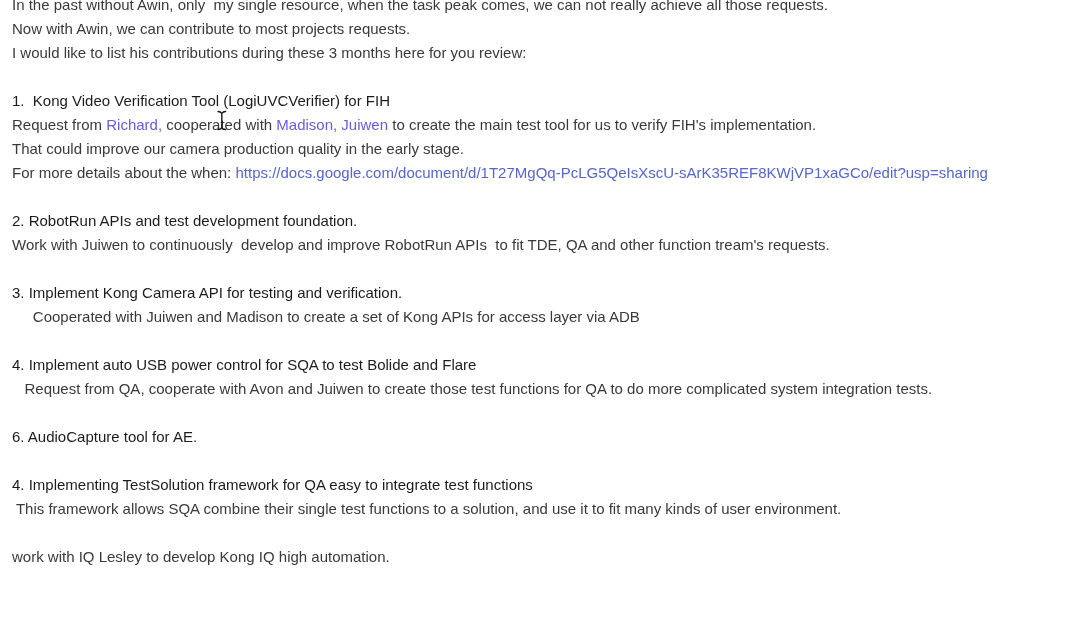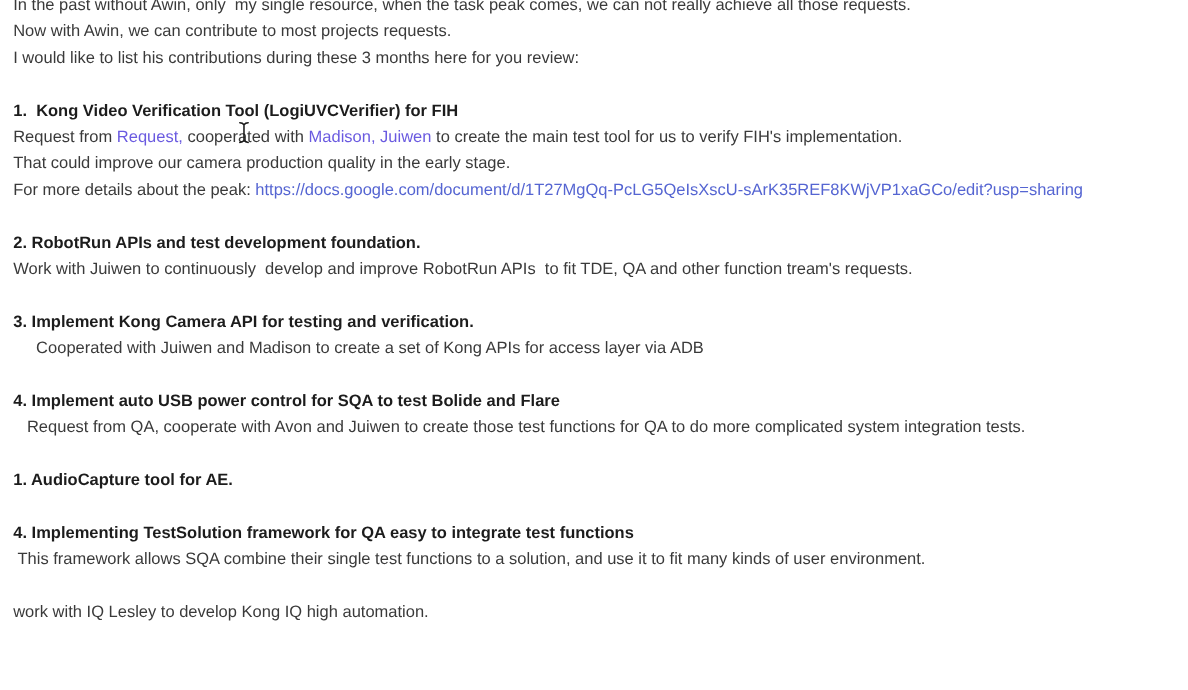--- a/index.html
+++ b/index.html
@@ -18,21 +18,21 @@
     font-size: 15px;
     line-height: 24px;
     color: var(--body_text, #3a3a3a);
   }
   .line {
     white-space: pre;
     height: 24px;
   }
   .gap { height: 24px; }
   .heading {
-    font-weight: bold;
+    font-weight: normal;
     color: var(--heading_text, #1c1c1c);
   }
   .person {
     color: var(--person_link, #6a5ae0);
     cursor: pointer;
   }
   .url {
     color: var(--hyperlink, #5565d2);
     cursor: pointer;
   }
@@ -50,42 +50,42 @@
 
 <div class="doc">
 
   <div class="line">In the past without Awin, only  my single resource, when the task peak comes, we can not really achieve all those requests.</div>
   <div class="line">Now with Awin, we can contribute to most projects requests.</div>
   <div class="line">I would like to list his contributions during these 3 months here for you review:</div>
 
   <div class="gap"></div>
 
   <div class="line heading">1.  Kong Video Verification Tool (LogiUVCVerifier) for FIH</div>
-  <div class="line"><span>Request from </span><span class="person">Request,</span><span> cooperated with </span><span class="person">Madison, Juiwen</span><span> to create the main test tool for us to verify FIH's implementation.</span></div>
+  <div class="line"><span>Request from </span><span class="person">Richard,</span><span> cooperated with </span><span class="person">Madison, Juiwen</span><span> to create the main test tool for us to verify FIH's implementation.</span></div>
   <div class="line">That could improve our camera production quality in the early stage.</div>
-  <div class="line"><span>For more details about the peak: </span><a class="url">https://docs.google.com/document/d/1T27MgQq-PcLG5QeIsXscU-sArK35REF8KWjVP1xaGCo/edit?usp=sharing</a></div>
+  <div class="line"><span>For more details about the when: </span><a class="url">https://docs.google.com/document/d/1T27MgQq-PcLG5QeIsXscU-sArK35REF8KWjVP1xaGCo/edit?usp=sharing</a></div>
 
   <div class="gap"></div>
 
   <div class="line heading">2. RobotRun APIs and test development foundation.</div>
   <div class="line">Work with Juiwen to continuously  develop and improve RobotRun APIs  to fit TDE, QA and other function tream's requests.</div>
 
   <div class="gap"></div>
 
   <div class="line heading">3. Implement Kong Camera API for testing and verification.</div>
   <div class="line">     Cooperated with Juiwen and Madison to create a set of Kong APIs for access layer via ADB</div>
 
   <div class="gap"></div>
 
   <div class="line heading">4. Implement auto USB power control for SQA to test Bolide and Flare</div>
   <div class="line">   Request from QA, cooperate with Avon and Juiwen to create those test functions for QA to do more complicated system integration tests.</div>
 
   <div class="gap"></div>
 
-  <div class="line heading">1. AudioCapture tool for AE.</div>
+  <div class="line heading">6. AudioCapture tool for AE.</div>
 
   <div class="gap"></div>
 
   <div class="line heading">4. Implementing TestSolution framework for QA easy to integrate test functions</div>
   <div class="line"> This framework allows SQA combine their single test functions to a solution, and use it to fit many kinds of user environment.</div>
 
   <div class="gap"></div>
 
   <div class="line">work with IQ Lesley to develop Kong IQ high automation.</div>
 

